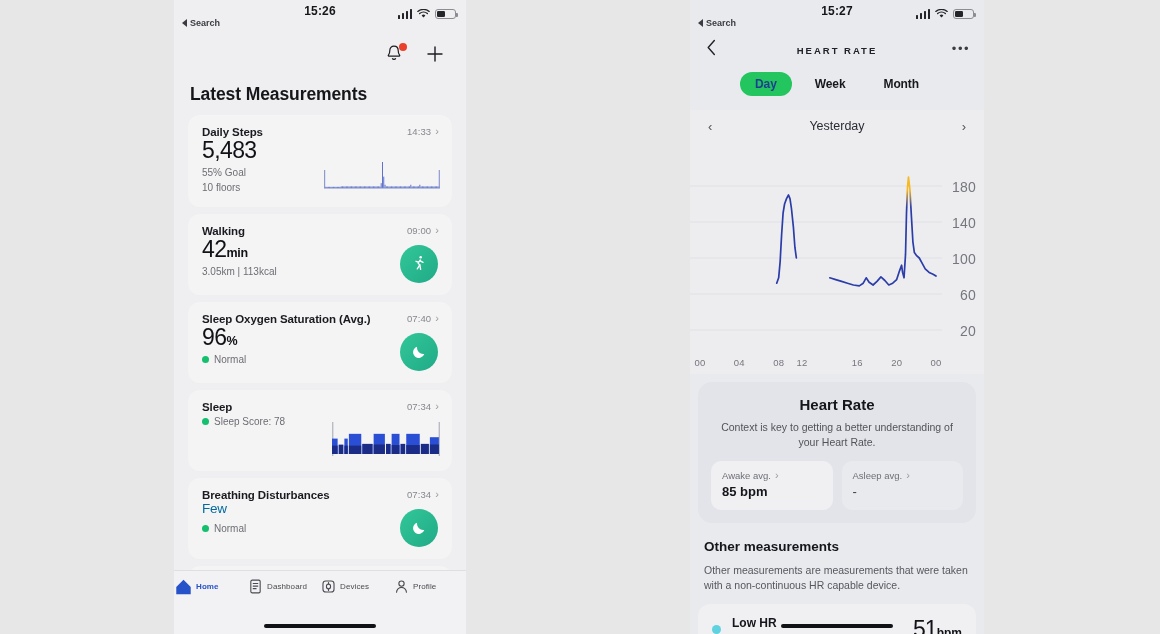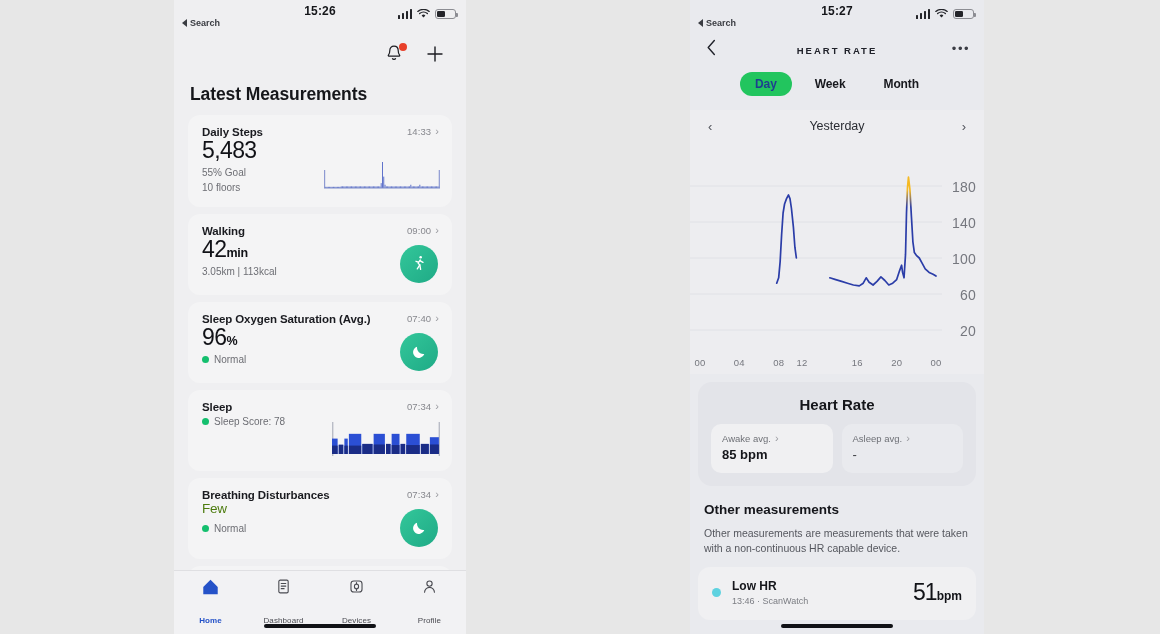--- a/index.html
+++ b/index.html
@@ -84,39 +84,39 @@
     font-size: 9.5px; color: #86878d; letter-spacing: .1px;
     display: flex; align-items: flex-start; gap: 4px;
   }
   .chev { font-size: 11px; color: #9a9ba0; line-height: 1; }
   .c-title { font-size: 11.5px; font-weight: 700; color: #1a1b20; letter-spacing: -.1px; }
   .c-val { font-size: 23px; font-weight: 400; color: #111217; letter-spacing: -.6px; line-height: 1.12; }
   .c-val .unit { font-size: 12.5px; font-weight: 700; letter-spacing: -.2px; }
   .c-sub { font-size: 10px; color: #6d6e74; margin-top: 2px; line-height: 1.35; }
   .c-sub.withdot { display: flex; align-items: center; gap: 5px; }
   .gdot { width: 7px; height: 7px; border-radius: 50%; background: #14bf6e; flex: none; }
-  .c-text2 { font-size: 13.5px; font-weight: 400; color: #4d7c0f; letter-spacing: -.2px; }
+  .c-text2 { font-size: 13.5px; font-weight: 400; color: #0369a1; letter-spacing: -.2px; }
 
   .greencircle {
     position: absolute; right: 14px; bottom: 12px;
     width: 38px; height: 38px; border-radius: 50%;
     background: linear-gradient(135deg,#33c79a 0%,#1faa86 100%);
     display: flex; align-items: center; justify-content: center;
   }
   .spark { position: absolute; right: 12px; bottom: 11px; }
 
   
   .tabbar {
     position: absolute; left: 0; right: 0; bottom: 0;
     height: 56px; background: #f2f2f4;
     border-top: 1px solid #dfdfe2;
     display: flex; align-items: flex-start; padding-top: 7px;
   }
   .tabitem {
-    flex: 1; display: flex; flex-direction: column; align-items: center; gap: 21px;
+    flex: 1; display: flex; flex-direction: row; align-items: center; gap: 3px;
     cursor: pointer;
   }
   .tablabel { font-size: 8px; color: #4a4b51; letter-spacing: .1px; }
   .tabitem.active .tablabel { color: #2552c8; font-weight: 600; }
   .homebar {
     position: absolute; bottom: 6px; left: 50%; transform: translateX(-50%);
     width: 112px; height: 4px; border-radius: 3px; background: #111216;
   }
 
   
@@ -580,20 +580,21 @@
           <div class="xtick" style="left: 88.6667px;">08</div>
           <div class="xtick" style="left: 112px;">12</div>
           <div class="xtick" style="left: 167.333px;">16</div>
           <div class="xtick" style="left: 206.667px;">20</div>
           <div class="xtick" style="left: 246px;">00</div>
         </div>
     </div>
 
     <div class="panel">
       <div class="panel-h">Heart Rate</div>
+      <div class="panel-p">Context is key to getting a better understanding of your Heart Rate.</div>
       <div class="avgrow">
         <div class="avgbox">
           <div class="avg-k">
             <span>Awake avg.</span>
             <span class="chev">›</span>
           </div>
           <div class="avg-v">85 bpm</div>
         </div>
         <div class="avgbox dim">
           <div class="avg-k">

